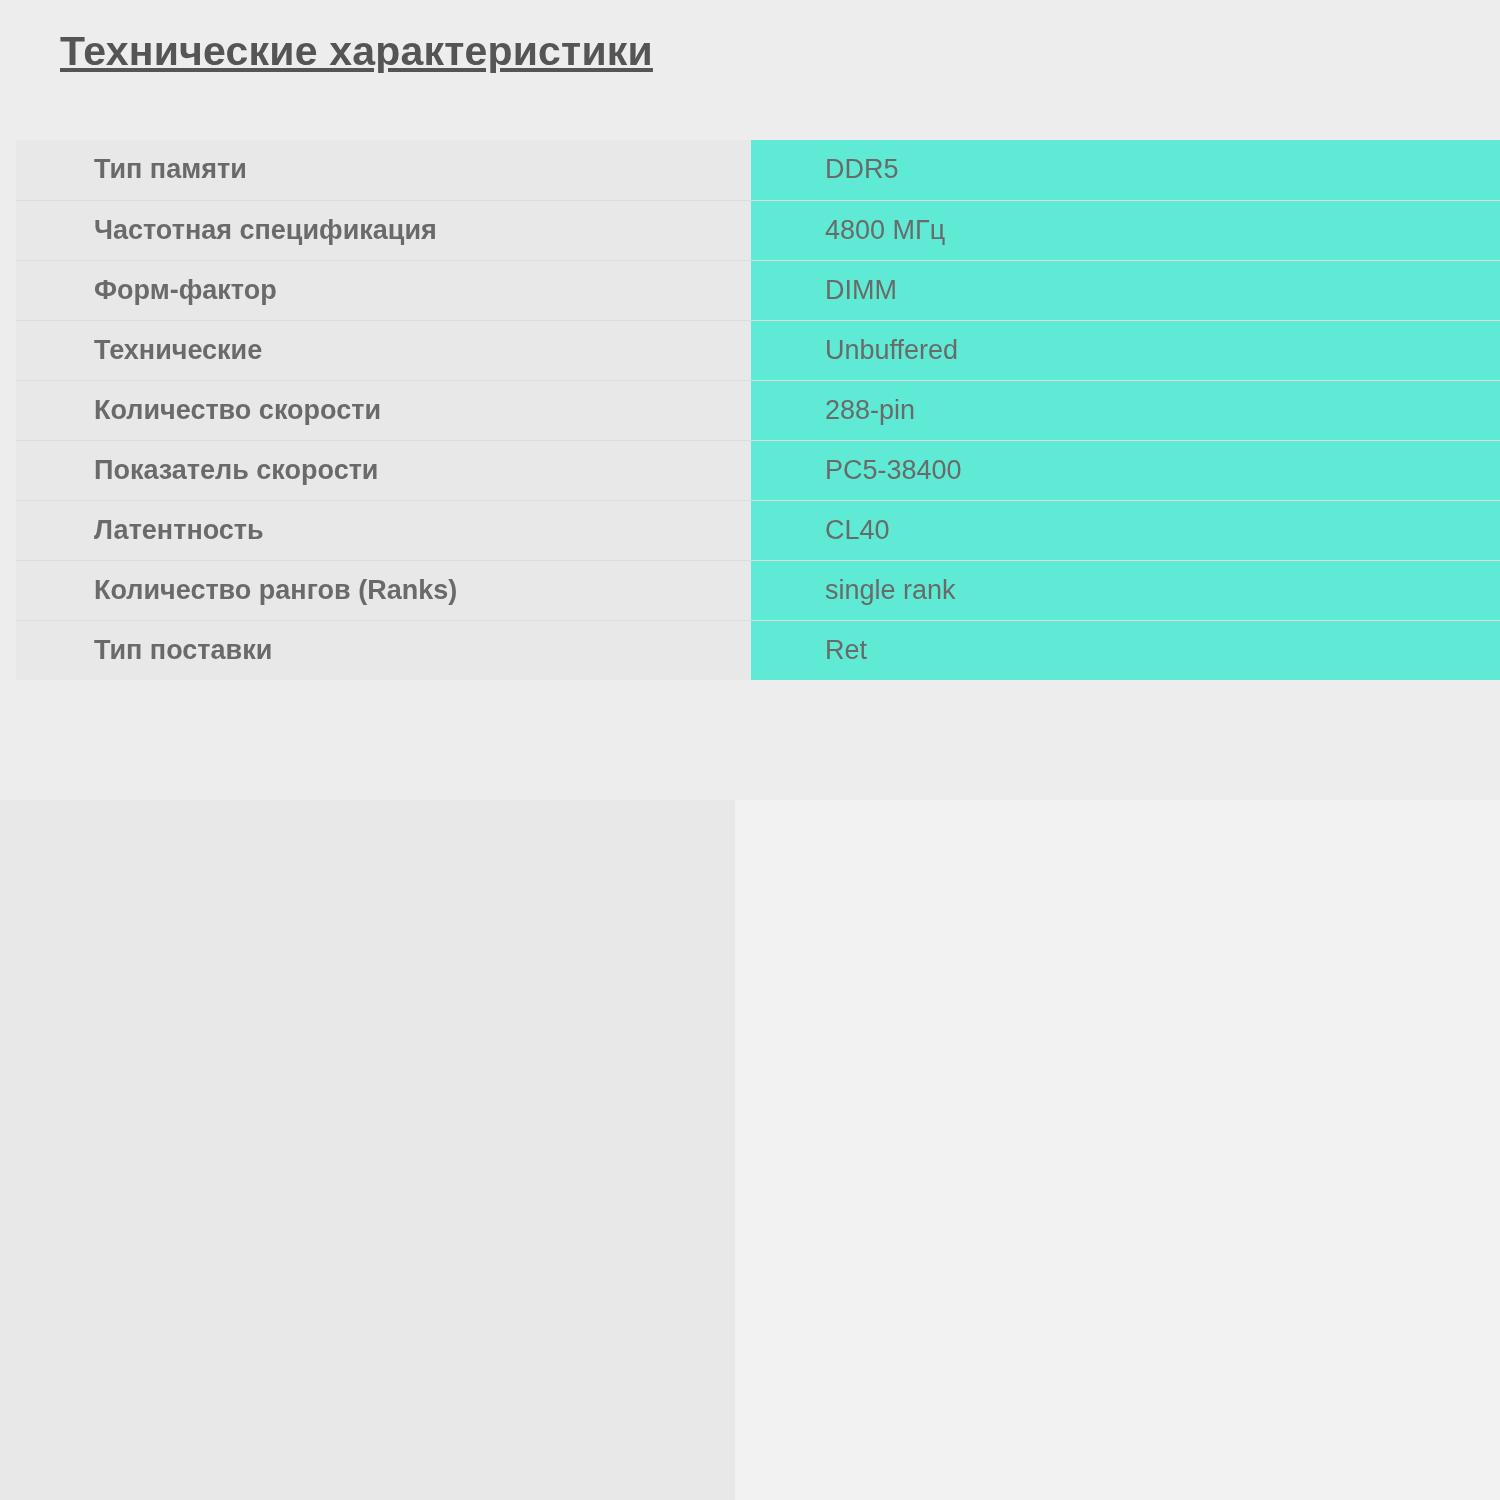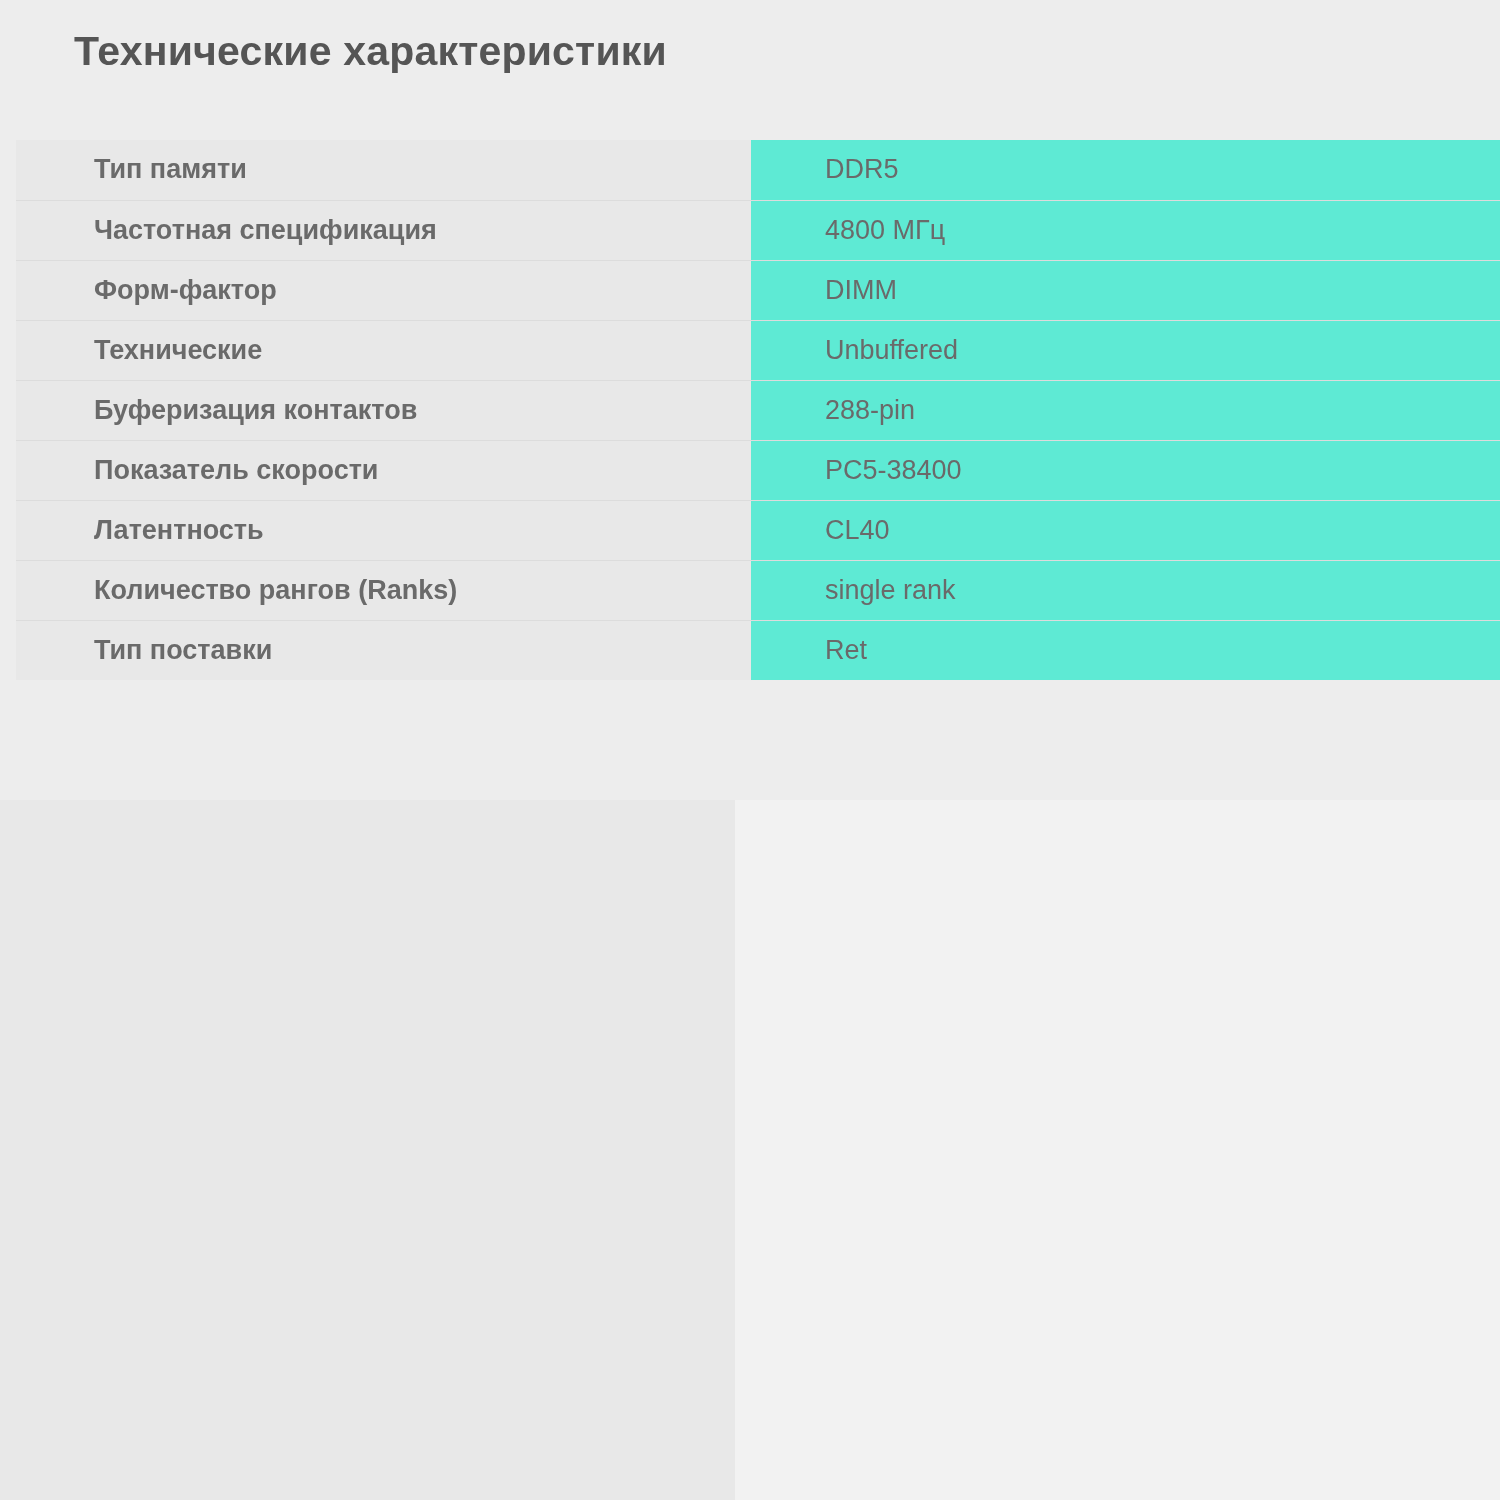--- a/index.html
+++ b/index.html
@@ -15,27 +15,28 @@
   }
   .page {
     position: relative;
     width: 1500px;
     height: 1500px;
     background: #ededed;
     box-sizing: border-box;
   }
   .page-title {
     position: absolute;
-    left: 74px;
+    left: 60px;
     top: 28px;
     font-size: 41px;
     font-weight: bold;
     color: #555555;
     letter-spacing: 0.2px;
     white-space: nowrap;
+    text-decoration: underline;
   }
   .spec-table {
     position: absolute;
     left: 16px;
     top: 140px;
     width: 1500px;
     border-collapse: collapse;
     table-layout: fixed;
   }
   .spec-table tr {
@@ -114,21 +115,21 @@
       </tr>
       <tr>
         <td class="cell-label">Форм-фактор</td>
         <td class="cell-value">DIMM</td>
       </tr>
       <tr>
         <td class="cell-label">Технические</td>
         <td class="cell-value">Unbuffered</td>
       </tr>
       <tr>
-        <td class="cell-label">Буферизация контактов</td>
+        <td class="cell-label">Количество скорости</td>
         <td class="cell-value">288-pin</td>
       </tr>
       <tr>
         <td class="cell-label">Показатель скорости</td>
         <td class="cell-value">PC5-38400</td>
       </tr>
       <tr>
         <td class="cell-label">Латентность</td>
         <td class="cell-value">CL40</td>
       </tr>

